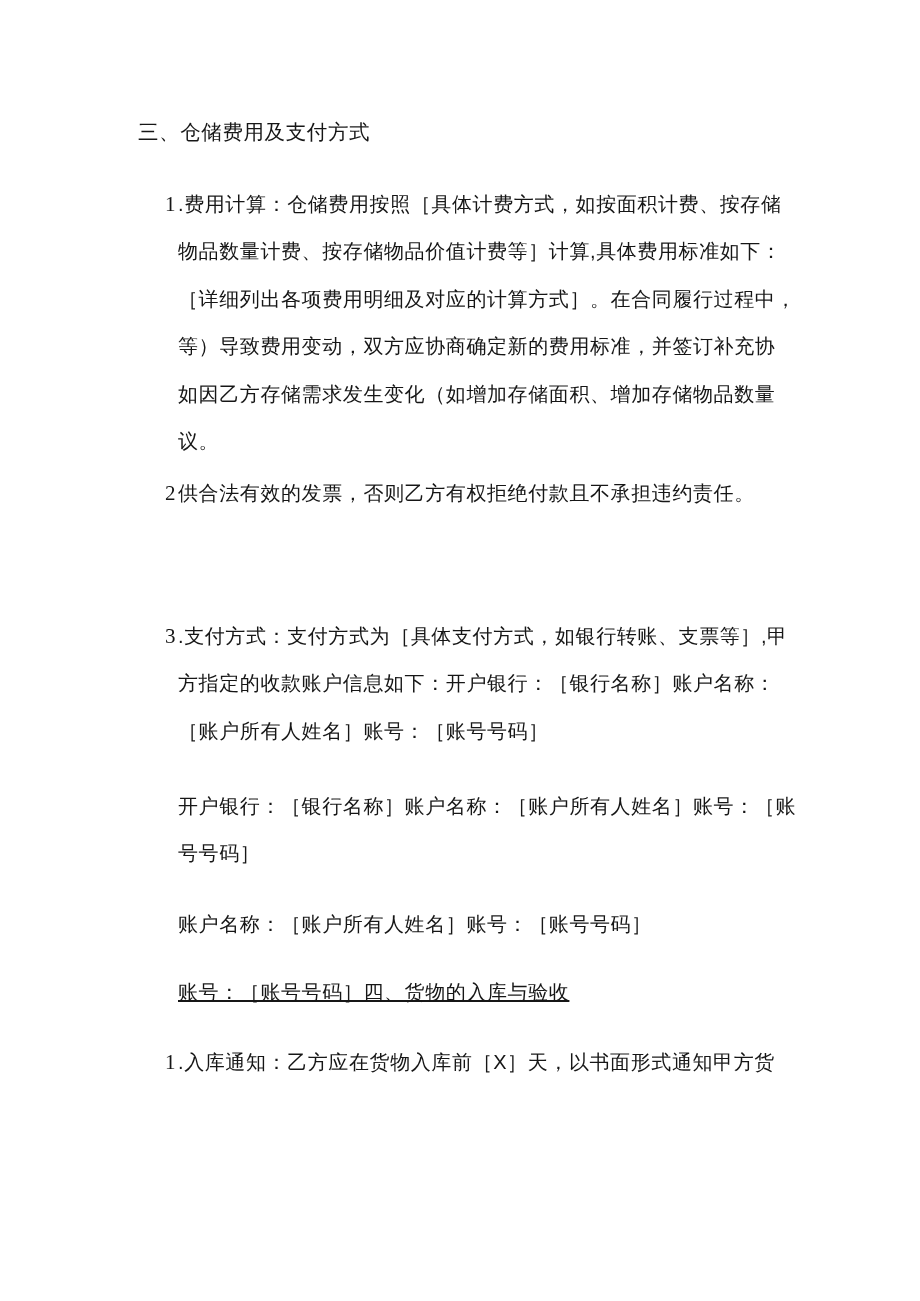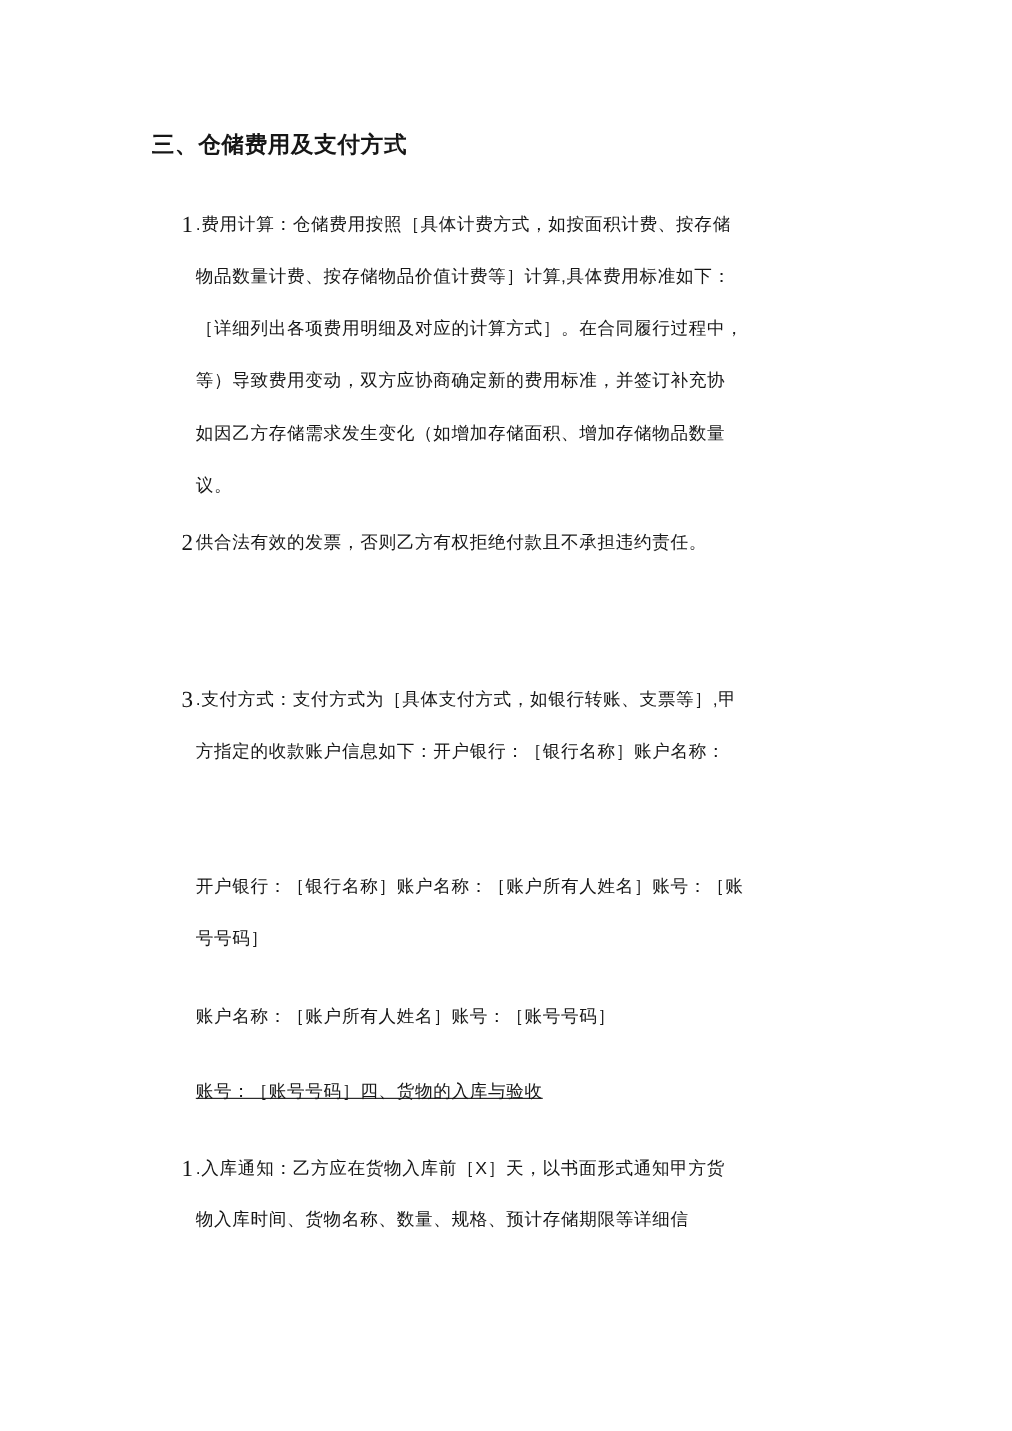--- a/index.html
+++ b/index.html
@@ -17,29 +17,29 @@
     color: #161616;
   }
   .section-heading {
     position: absolute;
     left: 138px;
     top: 108px;
     font-size: 20.5px;
     line-height: 47.4px;
     letter-spacing: 0.6px;
     white-space: nowrap;
-    font-weight: 700;
+    font-weight: 400;
   }
   .block {
     position: absolute;
     left: 178px;
     width: 660px;
   }
   .block .line {
-    font-size: 16px;
+    font-size: 20px;
     line-height: 47.4px;
     letter-spacing: 0.6px;
     white-space: nowrap;
   }
   .block .num {
     position: absolute;
     left: -13px;
     top: 0;
     font-family: "Liberation Serif", serif;
     font-size: 21px;
@@ -74,34 +74,34 @@
 
   <div class="block b1">
     <span class="num">2</span>
     <div class="line">供合法有效的发票，否则乙方有权拒绝付款且不承担违约责任。</div>
   </div>
 
   <div class="block b2">
     <span class="num">3</span>
     <div class="line">.支付方式：支付方式为［具体支付方式，如银行转账、支票等］,甲</div>
     <div class="line">方指定的收款账户信息如下：开户银行：［银行名称］账户名称：</div>
+    <div class="line">［账户所有人姓名］账号：［账号号码］</div>
   </div>
 
   <div class="block b4">
     <div class="line">账户名称：［账户所有人姓名］账号：［账号号码］</div>
   </div>
 
   <div class="block b3">
     <div class="line">开户银行：［银行名称］账户名称：［账户所有人姓名］账号：［账</div>
     <div class="line">号号码］</div>
   </div>
 
   <div class="block b5">
     <div class="line">账号：［账号号码］四、货物的入库与验收</div>
   </div>
 
   <div class="block b6">
     <span class="num">1</span>
     <div class="line">.入库通知：乙方应在货物入库前［X］天，以书面形式通知甲方货</div>
-    <div class="line">物入库时间、货物名称、数量、规格、预计存储期限等详细信</div>
   </div>
 
 </div>
 
 </body></html>

